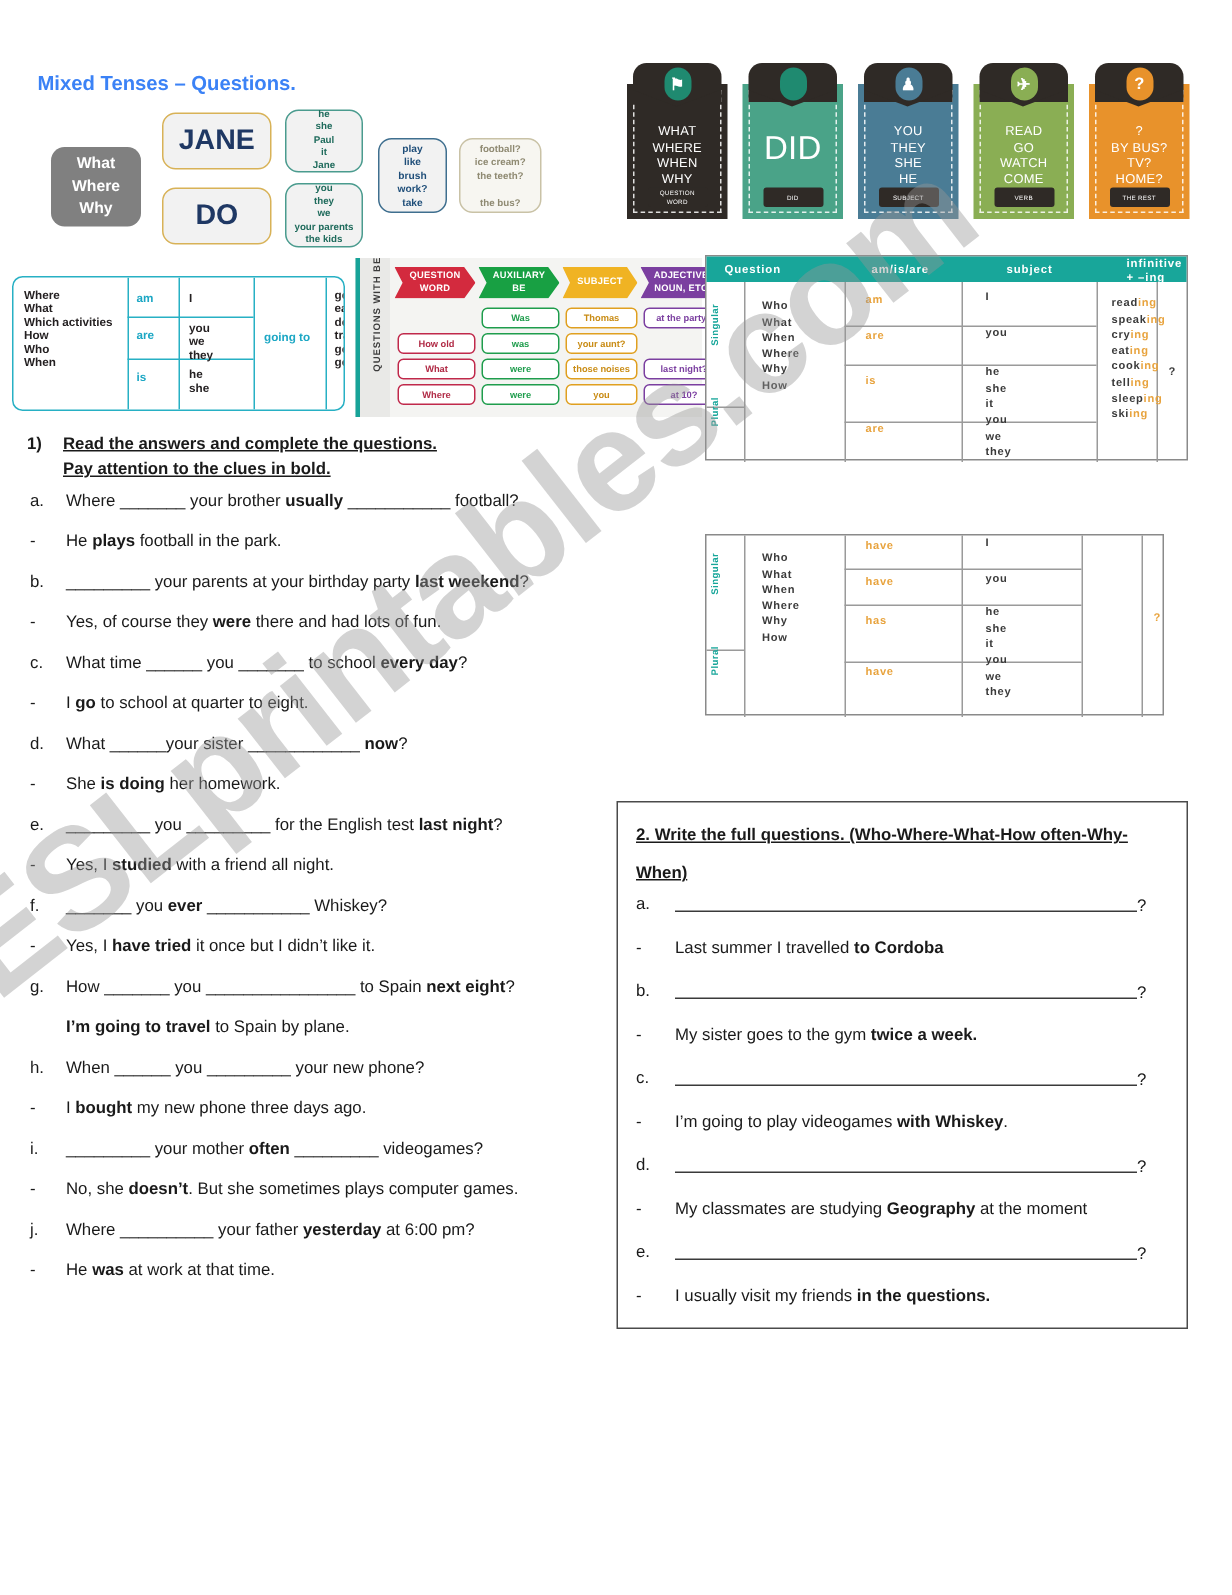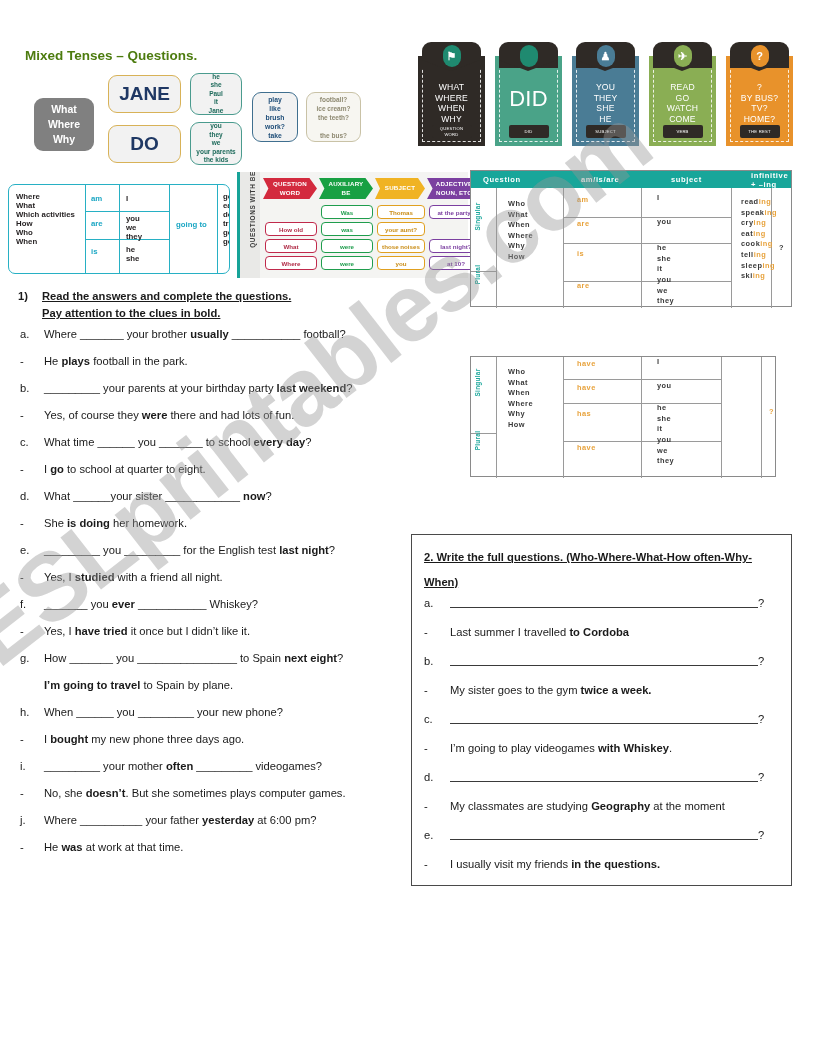--- a/index.html
+++ b/index.html
@@ -38,21 +38,21 @@
     letter-spacing: -2px;
   }
 
   
   #title {
     position: absolute;
     left: 25px;
     top: 48px;
     font-size: 13.5px;
     font-weight: 600;
-    color: #4d7c0f;
+    color: #3b82f6;
   }
 
   
   #diagram-do {
     position: absolute;
     left: 30px;
     top: 70px;
     width: 350px;
     height: 105px;
   }

